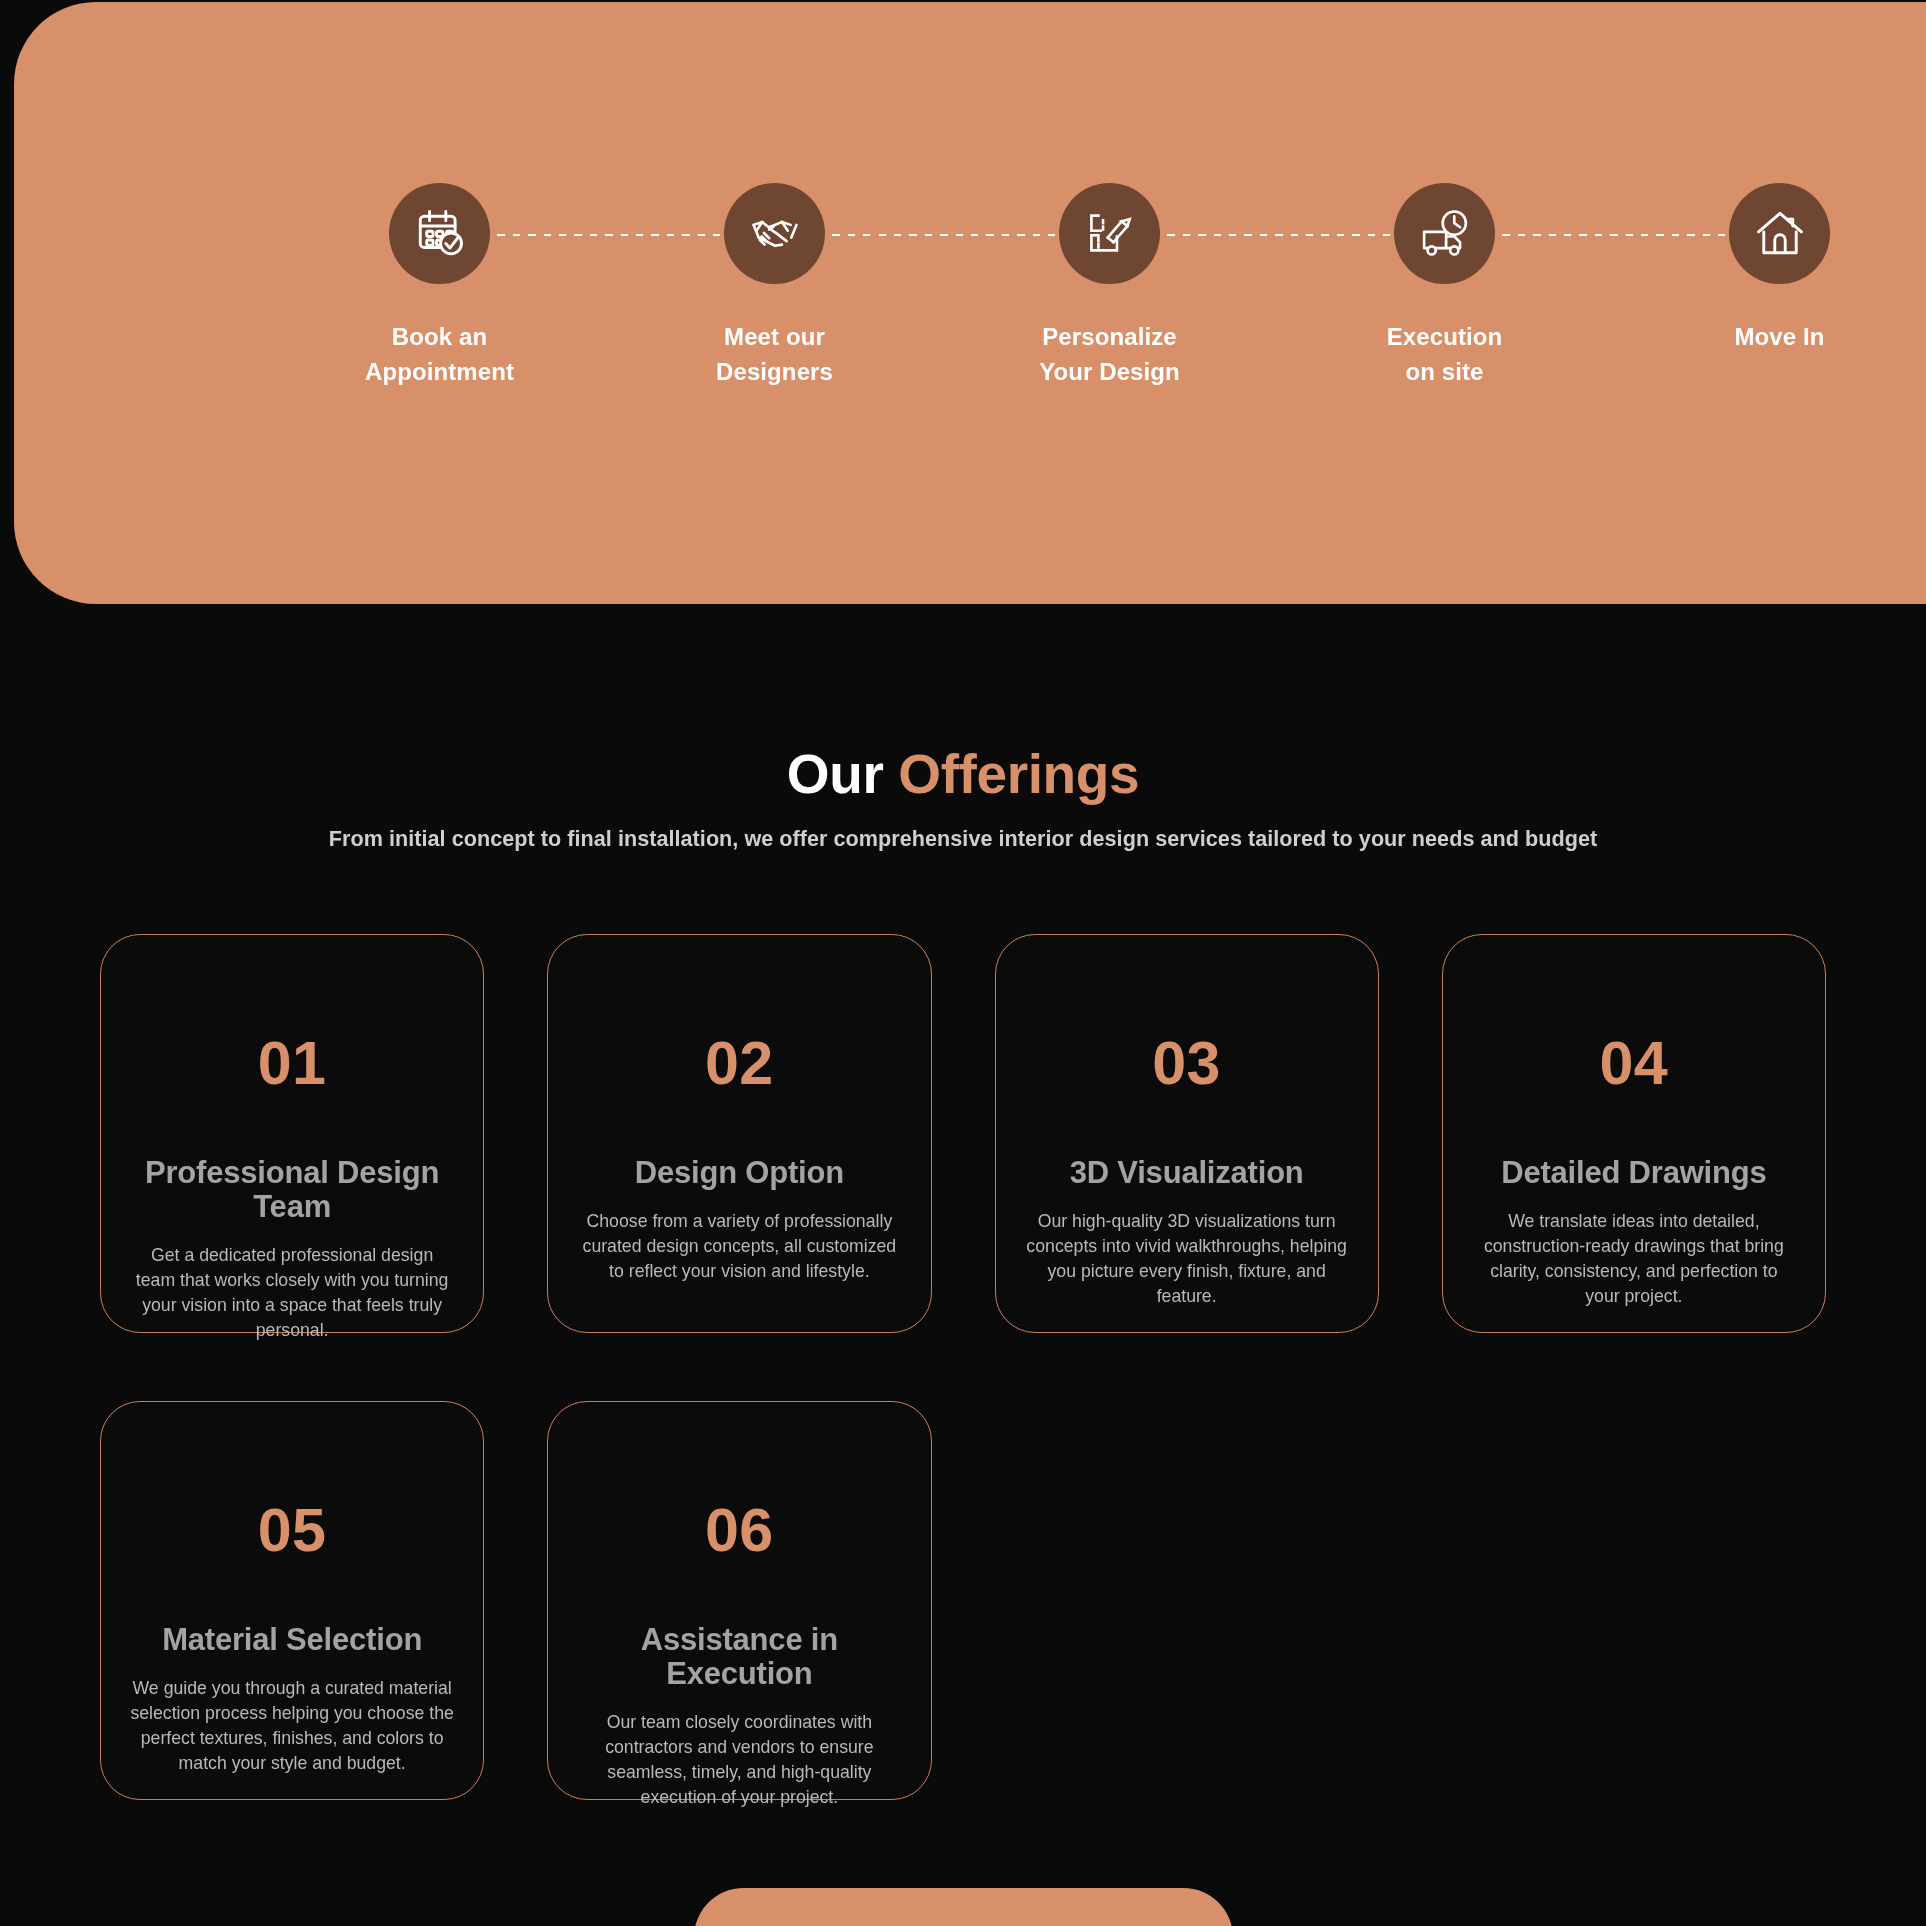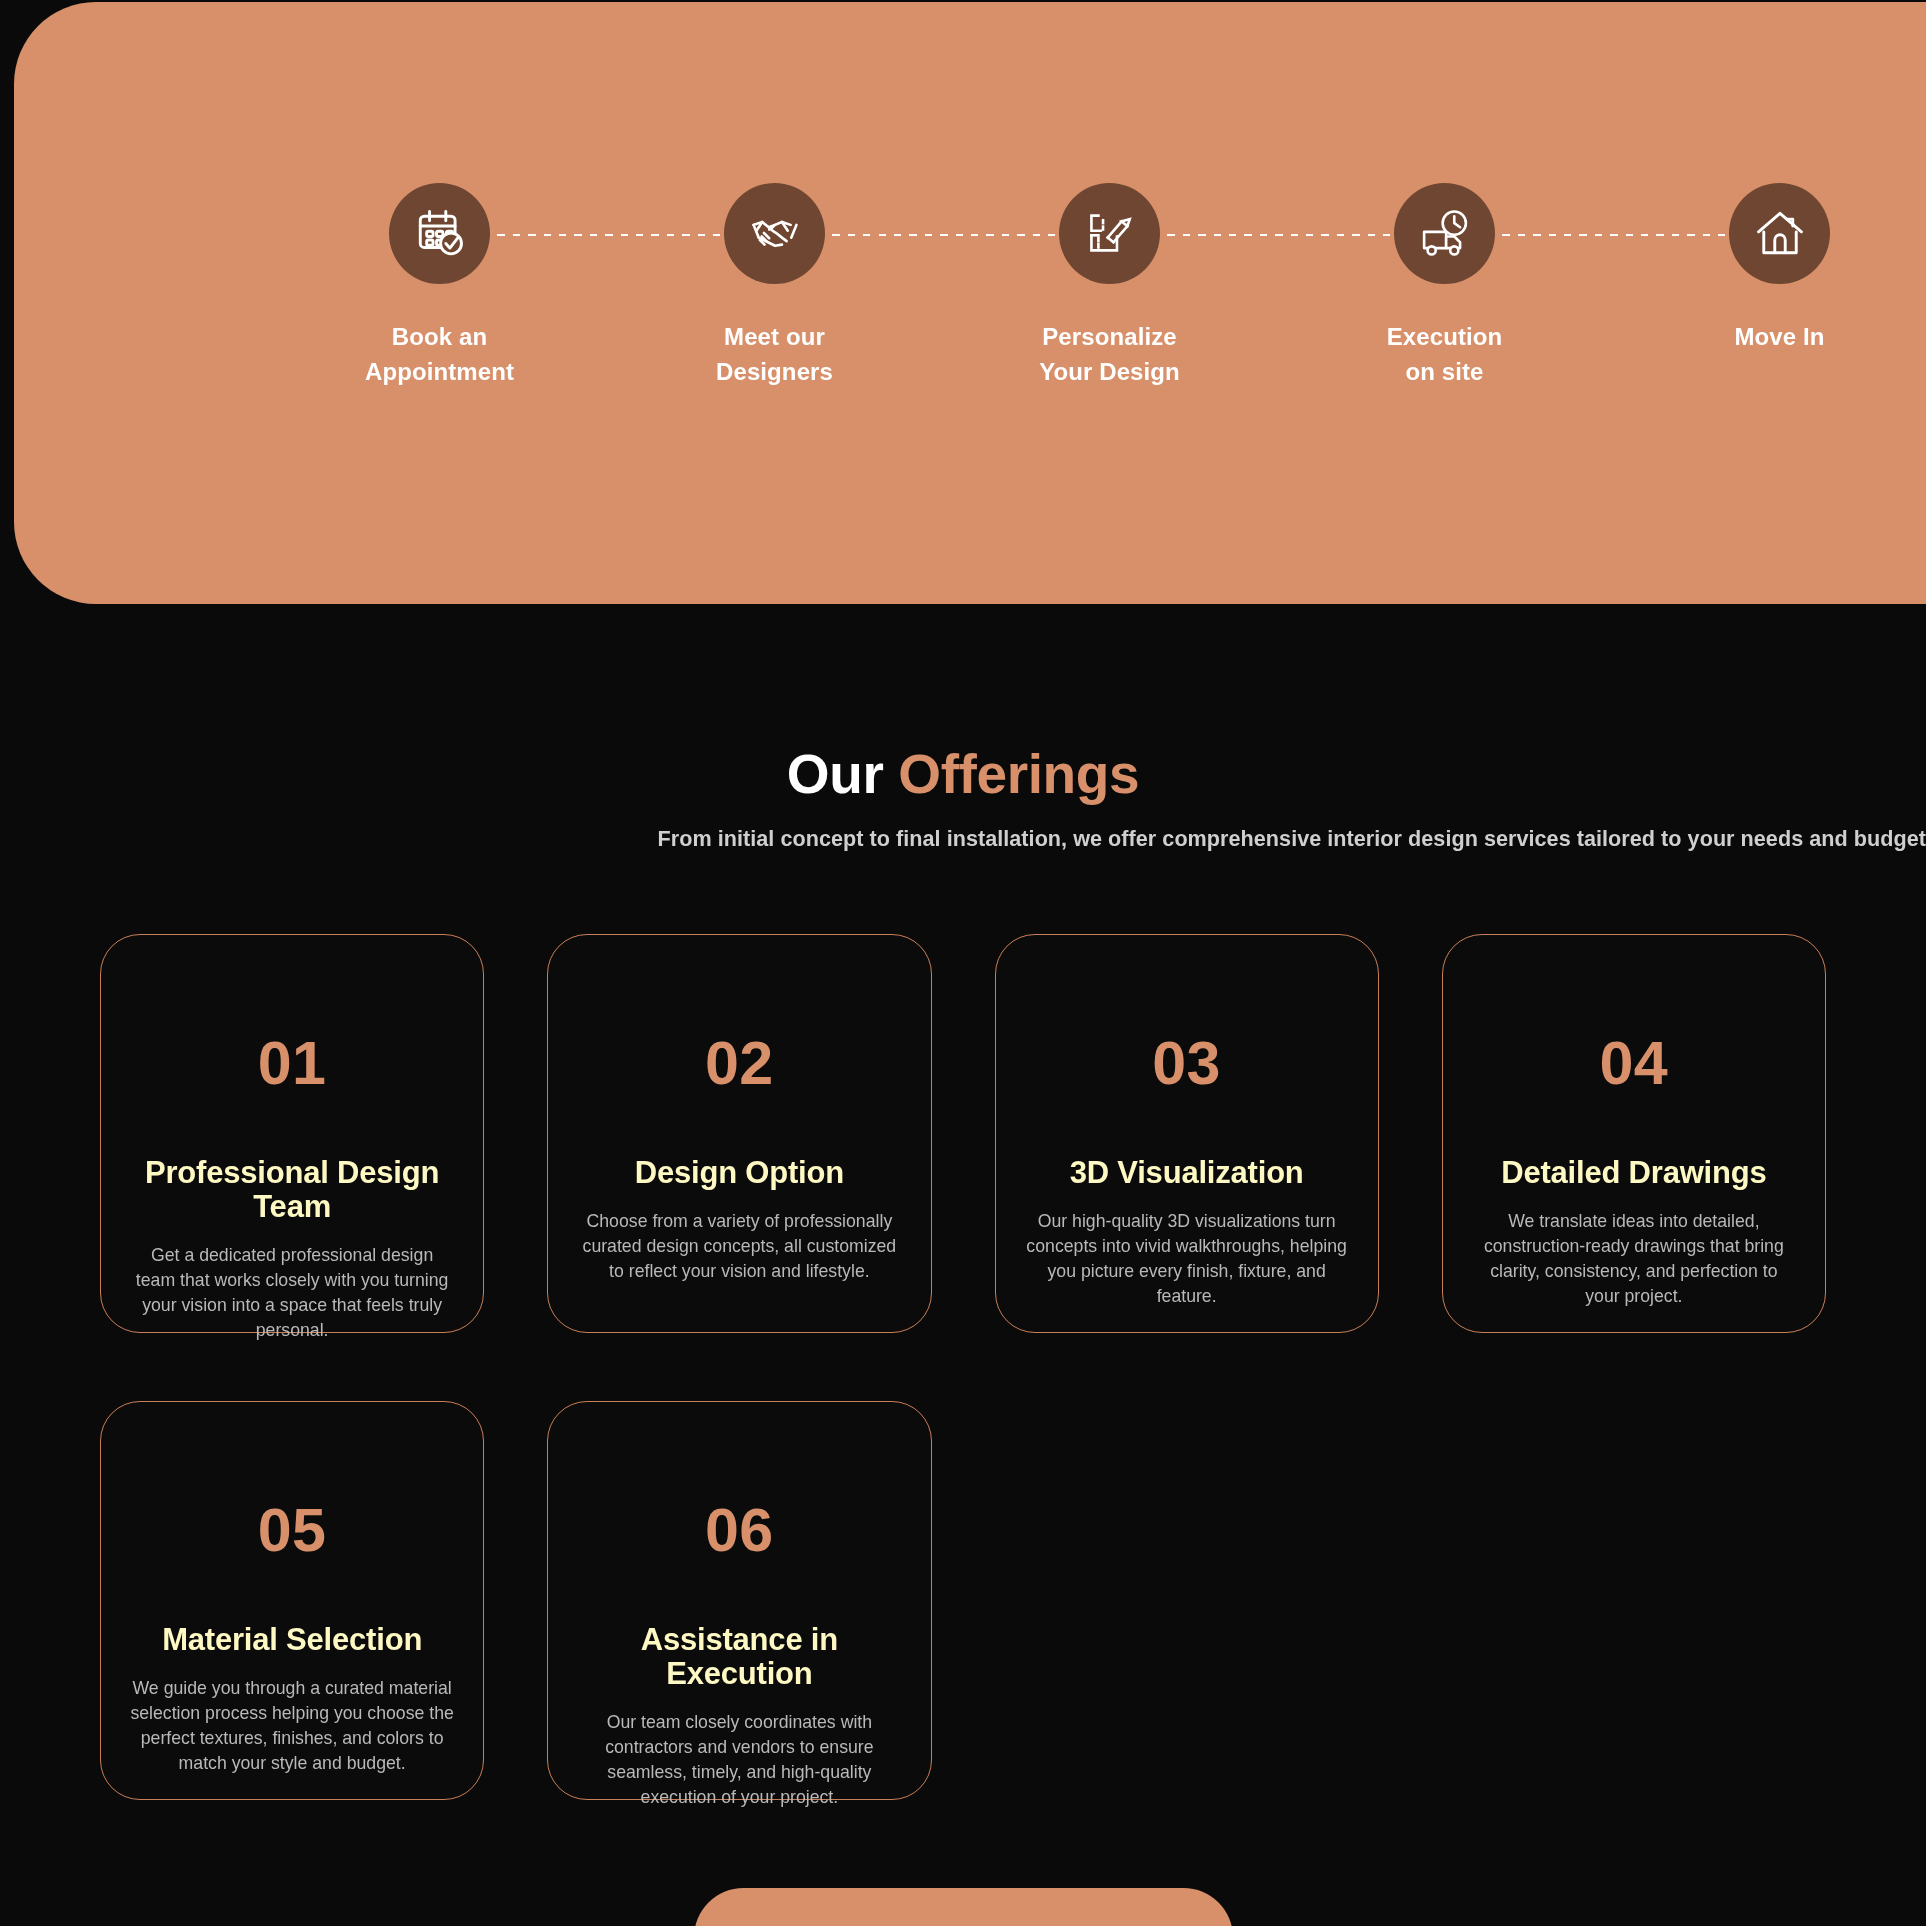--- a/index.html
+++ b/index.html
@@ -105,21 +105,21 @@
     font-size: 55px;
     font-weight: 700;
     letter-spacing: -0.4px;
     line-height: 1;
   }
   .title-plain  { color: #ffffff; }
   .title-accent { color: #d8906a; }
 
   .section-subtitle {
     margin-top: 24px;
-    text-align: right;
+    text-align: center;
     color: #cfcfcf;
     font-size: 21.6px;
     font-weight: 700;
     letter-spacing: 0.04px;
   }
 
   .cards-grid {
     margin: 82px auto 0 auto;
     width: 1726px;
     display: grid;
@@ -144,21 +144,21 @@
     margin-top: 71px;
     color: #d8906a;
     font-size: 61px;
     font-weight: 700;
     line-height: 1;
     letter-spacing: 0.4px;
   }
 
   .card-title {
     margin-top: 62px;
-    color: #fef9c3;
+    color: #a3a3a3;
     font-size: 31px;
     font-weight: 700;
     line-height: 1.1;
     letter-spacing: -0.2px;
   }
 
   .card-desc {
     margin-top: 18.5px;
     color: #b9b9b9;
     font-size: 17.7px;

